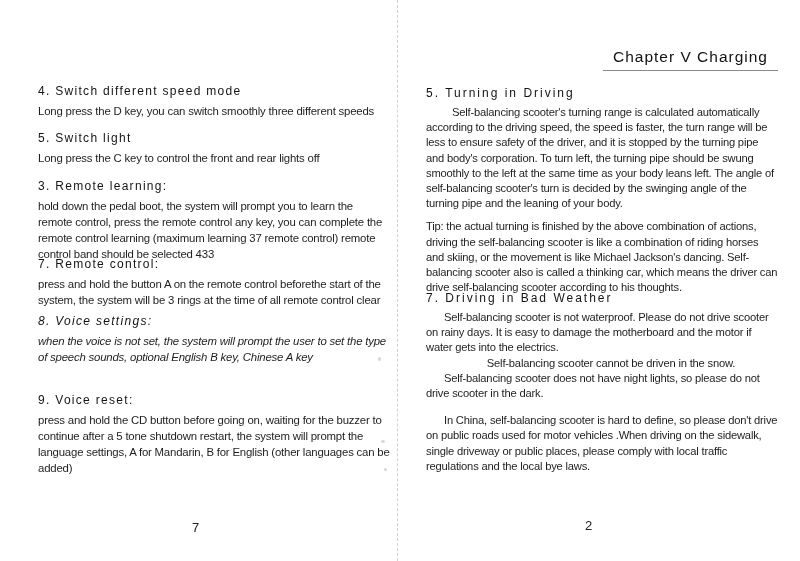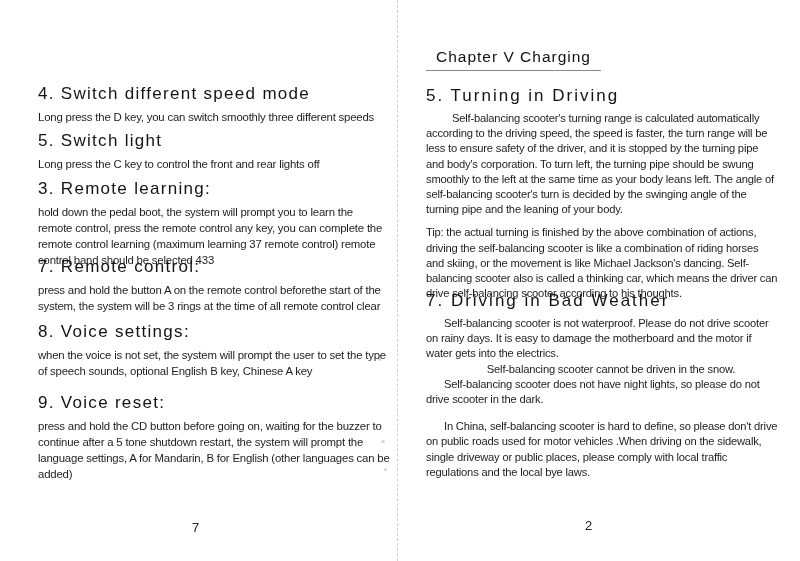--- a/index.html
+++ b/index.html
@@ -36,40 +36,40 @@
   .page {
     position: absolute;
     top: 0;
   }
   .page-left  { left: 38px;  width: 352px; }
   .page-right { left: 426px; width: 352px; }
 
   .section { position: absolute; left: 0; width: 100%; }
 
   .sec-title {
-    font-size: 17px;
+    font-size: 12px;
     letter-spacing: 1.3px;
     color: #141414;
     margin: 0 0 5px 0;
     white-space: nowrap;
   }
   .sec-body {
     font-size: 11.4px;
     line-height: 16px;
     letter-spacing: -0.2px;
     margin: 0;
     color: #1e1e1e;
   }
 
   .chapter-heading-wrap {
     position: absolute;
     top: 48px;
     left: 0;
     width: 100%;
-    text-align: left;
+    text-align: right;
   }
   .chapter-heading {
     display: inline-block;
     font-size: 15.5px;
     letter-spacing: 1px;
     color: #111;
     border-bottom: 1px solid #8a8a8a;
     padding: 0 10px 4px 10px;
   }
 
@@ -117,21 +117,21 @@
     <div class="section" style="top:179px;">
       <div class="sec-title">3. Remote learning:</div>
       <p class="sec-body">hold down the pedal boot, the system will prompt you to learn the remote control, press the remote control any key, you can complete the remote control learning (maximum learning 37 remote control) remote control band should be selected 433</p>
     </div>
 
     <div class="section" style="top:257px;">
       <div class="sec-title">7. Remote control:</div>
       <p class="sec-body">press and hold the button A on the remote control beforethe start of the system, the system will be 3 rings at the time of all remote control clear</p>
     </div>
 
-    <div class="section" style="top:322px;">
+    <div class="section" style="top:314px;font-style:italic;">
       <div class="sec-title">8. Voice settings:</div>
       <p class="sec-body">when the voice is not set, the system will prompt the user to set the type of speech sounds, optional English B key, Chinese A key</p>
     </div>
 
     <div class="section" style="top:393px;">
       <div class="sec-title">9. Voice reset:</div>
       <p class="sec-body">press and hold the CD button before going on, waiting for the buzzer to continue after a 5 tone shutdown restart, the system will prompt the language settings, A for Mandarin, B for English (other languages can be added)</p>
     </div>
 
   </div>

